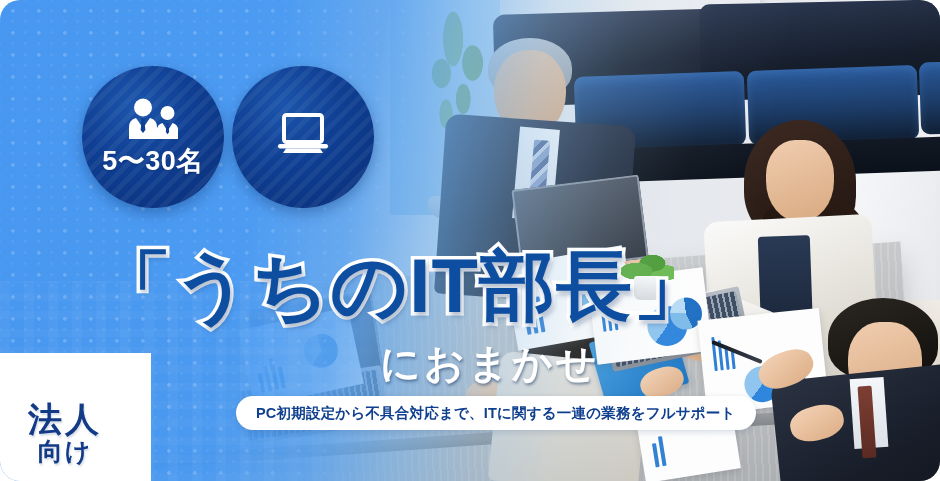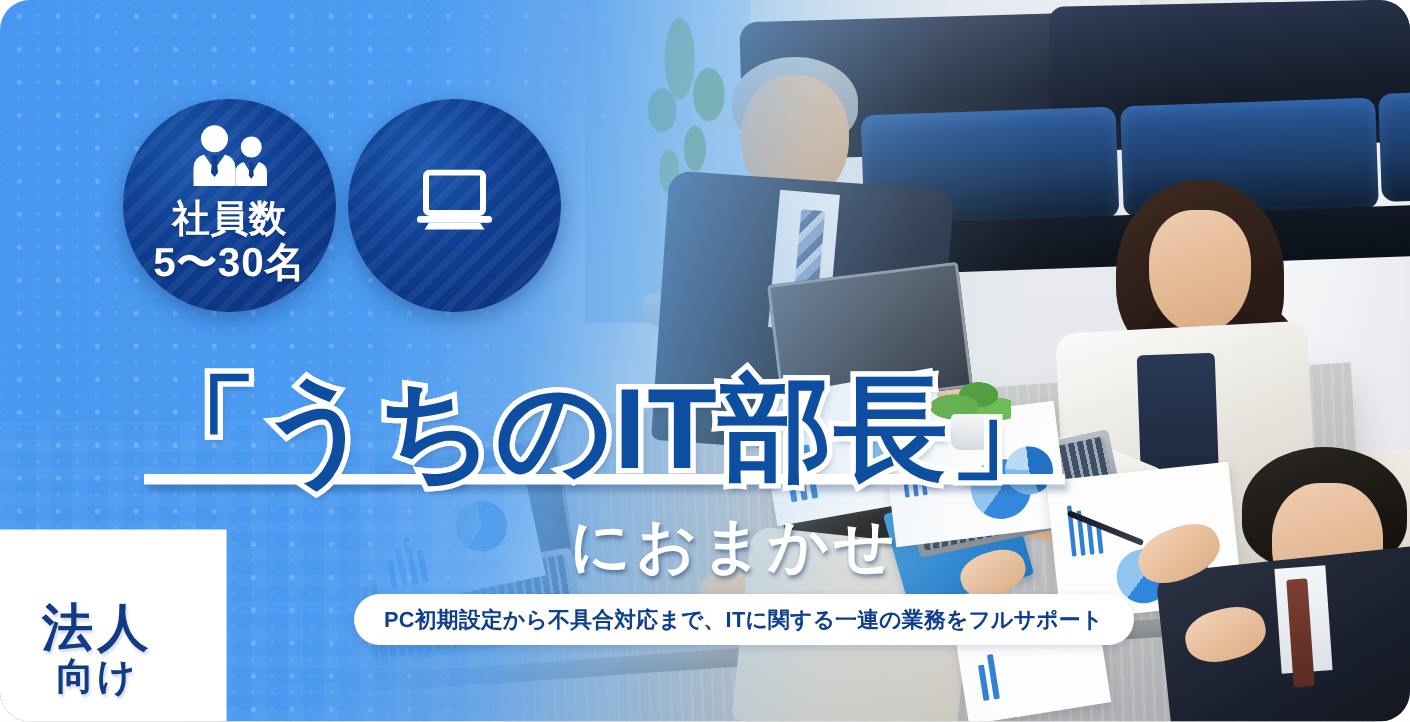--- a/index.html
+++ b/index.html
@@ -208,21 +208,21 @@
   .badge2 .badge-text{font-size:25px;}
   .bt-l2{font-size:27px;display:block;}
 
   
   .nara{position:absolute;left:386px;top:160px;font-size:40px;font-weight:700;color:#ffffff;
     letter-spacing:4px;text-shadow:1px 2px 3px rgba(20,50,95,.45);}
 
   .headline{position:absolute;left:96px;top:236px;
     font-size:76px;font-weight:700;color:#0d4ea1;letter-spacing:1px;white-space:nowrap;
     -webkit-text-stroke:7px #ffffff;paint-order:stroke fill;
-    text-shadow:2px 4px 5px rgba(30,60,110,.35);text-decoration:underline;}
+    text-shadow:2px 4px 5px rgba(30,60,110,.35);}
 
   .sub2{position:absolute;left:380px;top:336px;font-size:40px;font-weight:700;color:#ffffff;
     letter-spacing:3px;text-shadow:1px 2px 3px rgba(20,50,95,.5);}
 
   .tagline{position:absolute;left:236px;top:396px;height:34px;
     background:#ffffff;border-radius:17px;
     display:flex;align-items:center;padding:0 20px;
     box-shadow:0 2px 6px rgba(40,70,120,.18);}
   .tagline span{color:#0f3f8f;font-weight:700;font-size:14.5px;letter-spacing:.2px;white-space:nowrap;}
 
@@ -359,21 +359,20 @@
       <svg width="60" height="42" viewBox="0 0 60 42" aria-hidden="true">
         <circle cx="20" cy="9.5" r="9" fill="#fff"></circle>
         <path d="M6 41 L6 29 Q6 22 13 20 L20 30 L27 20 Q34 22 34 29 L34 41 Z" fill="#fff"></path>
         <path d="M17.4 20.4 L22.6 20.4 L21.4 23.2 L22.4 32 L20 35 L17.6 32 L18.6 23.2 Z" fill="#0f3f93"></path>
         <circle cx="44.5" cy="15" r="7" fill="#fff"></circle>
         <path d="M34 41 L34 32 Q34 26.5 39.5 25 L44.5 33 L49.5 25 Q55 26.5 55 32 L55 41 Z" fill="#fff"></path>
         <path d="M42.6 25.3 L46.4 25.3 L45.5 27.4 L46.2 34 L44.5 36.2 L42.8 34 L43.5 27.4 Z" fill="#0f3f93"></path>
       </svg>
     </span>
     <span class="badge-text">
-      <span>社員数</span>
       <span class="bt-l2">5〜30名</span>
     </span>
   </div>
 
   <div class="badge badge2">
     <span class="badge-icon">
       <svg width="58" height="42" viewBox="0 0 58 42" aria-hidden="true">
         <rect x="10" y="2" width="38" height="27" rx="2.5" fill="none" stroke="#fff" stroke-width="4"></rect>
         <rect x="4" y="31" width="50" height="4.5" rx="2.2" fill="#fff"></rect>
         <path d="M12 35.5 L46 35.5 L49 40 L9 40 Z" fill="#fff"></path>

